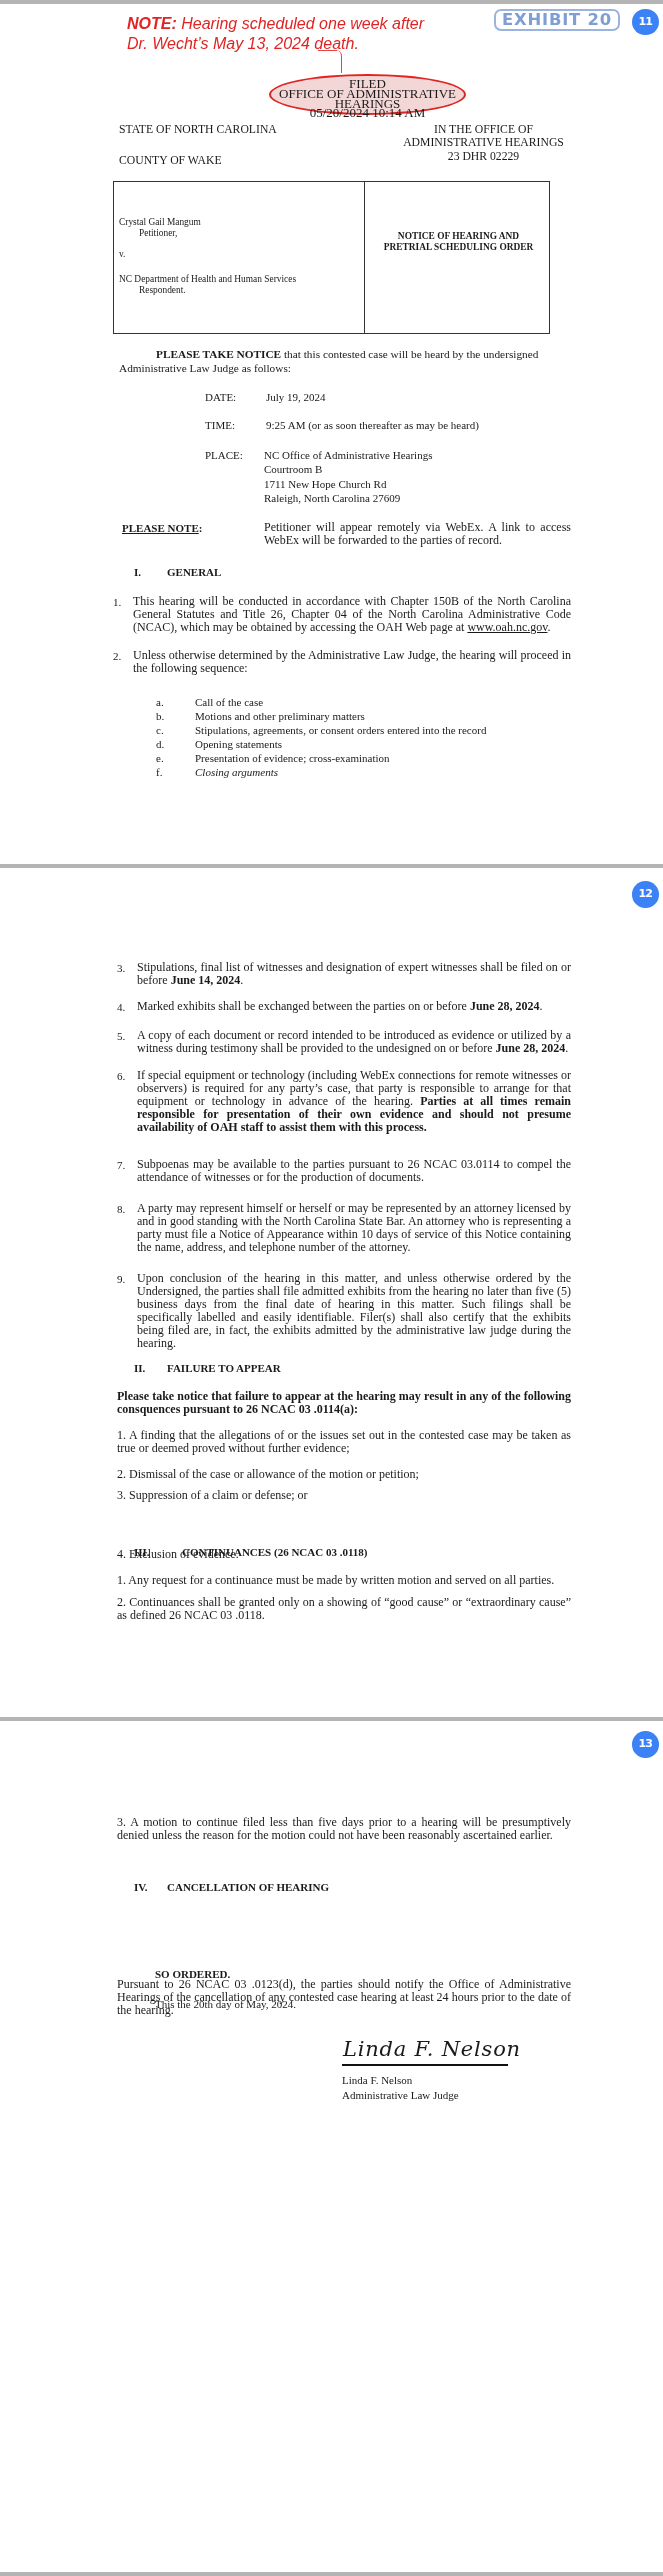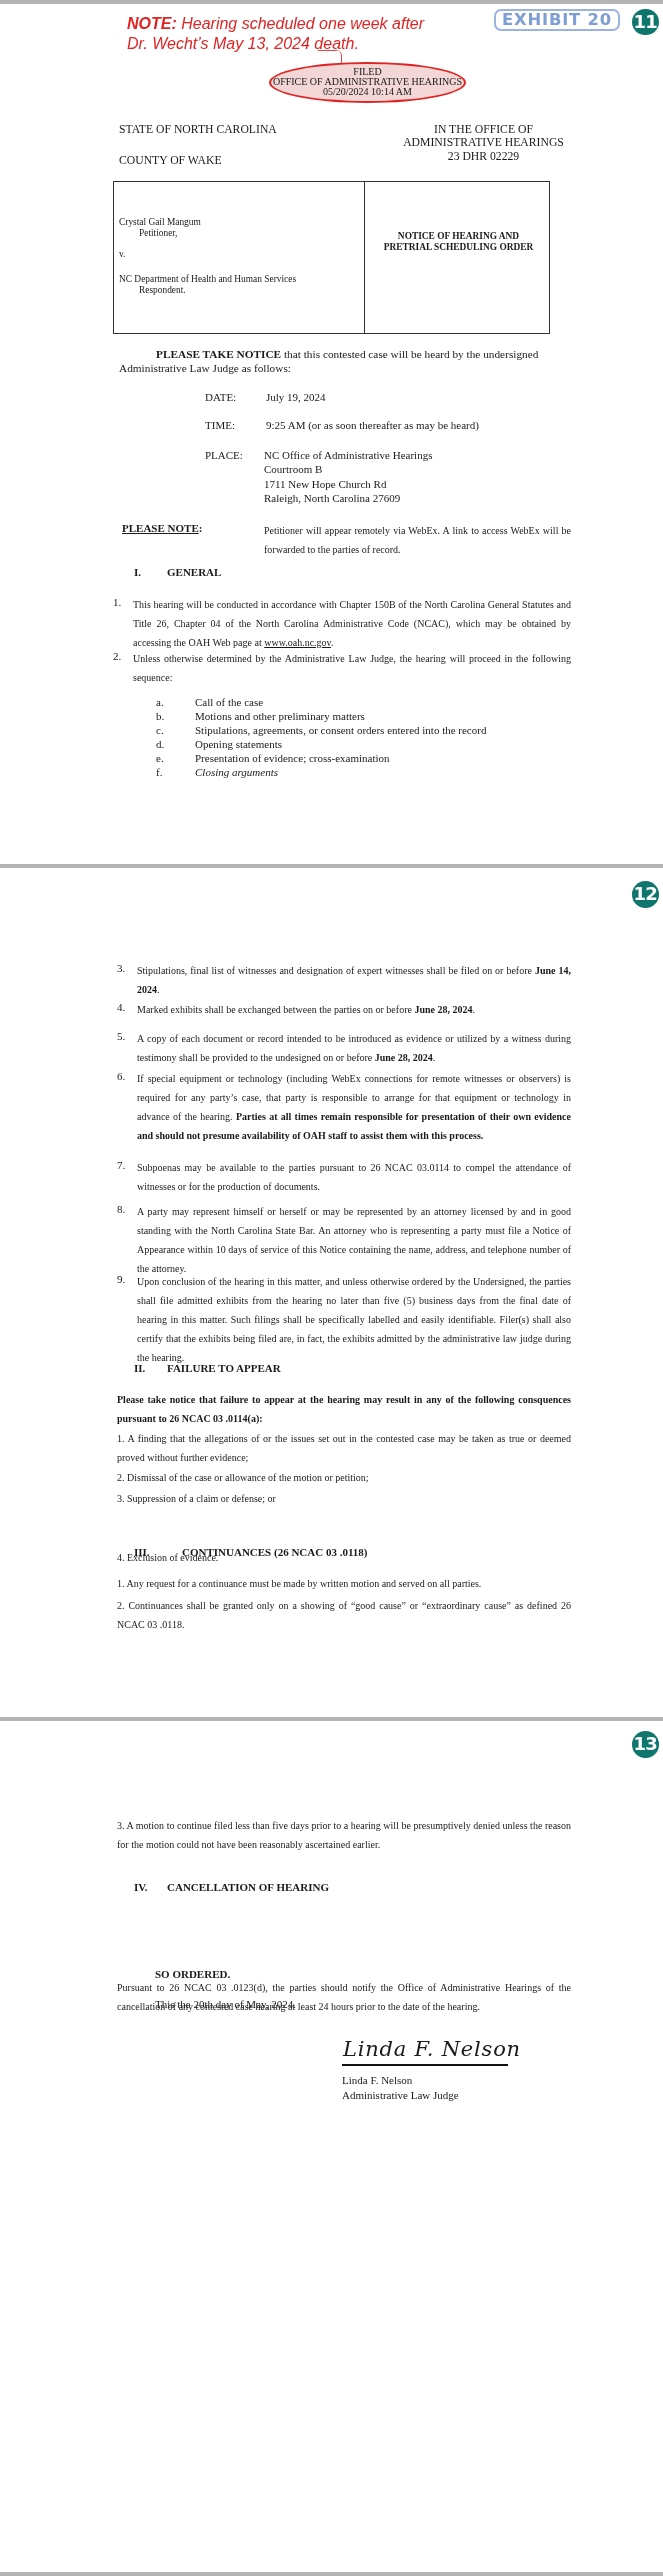--- a/index.html
+++ b/index.html
@@ -1,25 +1,25 @@
 <!DOCTYPE html>
 <html style="font-size:12.5px"><head>
 <meta charset="utf-8">
 <style>
   html, body { margin: 0; padding: 0; background: #ffffff; }
   body { width: 664px; height: 2576px; position: relative; overflow: hidden; font-family: "Liberation Serif", serif; color: #1a1a1a; }
   .topbar { position: absolute; left: 0; top: 0; width: 664px; height: 3.9px; background: #b4b4b4; }
   .sep { position: absolute; left: 0; width: 664px; height: 3.9px; background: #b4b4b4; }
-  .pagebadge { position: absolute; left: 632px; width: 26.5px; height: 26.5px; border-radius: 50%; background: #0f766e; color: #fff; font-family: "DejaVu Sans", sans-serif; font-weight: bold; font-size: 18px; line-height: 26.5px; text-align: center; letter-spacing: -0.8px; }
+  .pagebadge { position: absolute; left: 632px; width: 26.5px; height: 26.5px; border-radius: 50%; background: #3b82f6; color: #fff; font-family: "DejaVu Sans", sans-serif; font-weight: bold; font-size: 11px; line-height: 26.5px; text-align: center; letter-spacing: -0.8px; }
   .exhibit { position: absolute; left: 494px; top: 9.4px; width: 126px; height: 22px; border: 2.3px solid #9bb4df; border-radius: 7px; box-sizing: border-box; color: #7f9ed4; font-family: "DejaVu Sans", sans-serif; font-weight: bold; font-size: 16.4px; line-height: 18px; text-align: center; letter-spacing: 0.8px; }
   .note { position: absolute; left: 127px; top: 14px; width: 328px; color: #e02424; font-family: "Liberation Sans", sans-serif; font-style: italic; font-size: 16px; line-height: 19.5px; }
-  .stamp { position: absolute; left: 269px; top: 62px; width: 197px; height: 41px; border: 2.3px solid #e02424; border-radius: 50%; background: #f3d6d6; box-sizing: border-box; text-align: center; font-size: 10px; line-height: 9.8px; padding-top: 3.1px; }
+  .stamp { position: absolute; left: 269px; top: 74px; width: 197px; height: 41px; border: 2.3px solid #e02424; border-radius: 50%; background: #f3d6d6; box-sizing: border-box; text-align: center; font-size: 13px; line-height: 9.8px; padding-top: 3.1px; }
   .leader { position: absolute; border-color: #e04646; border-style: solid; border-width: 0; }
   .t { position: absolute; font-size: 11px; line-height: 14px; white-space: nowrap; }
-  .j { position: absolute; font-size: 10px; line-height: 19px; text-align: justify; text-align-last: left; }
+  .j { position: absolute; font-size: 12px; line-height: 13px; text-align: justify; text-align-last: left; }
   .b { font-weight: bold; }
   .u { text-decoration: underline; }
   .caption { position: absolute; left: 113px; top: 181px; width: 437px; height: 153px; border: 1.6px solid #333; box-sizing: border-box; }
   .caption .mid { position: absolute; left: 250px; top: 0; width: 1.2px; height: 100%; background: #333; }
   .sigline { position: absolute; left: 342px; top: 2064px; width: 166px; height: 2.3px; background: #111; }
 </style>
 </head>
 <body>
 
 <div class="topbar"></div>

